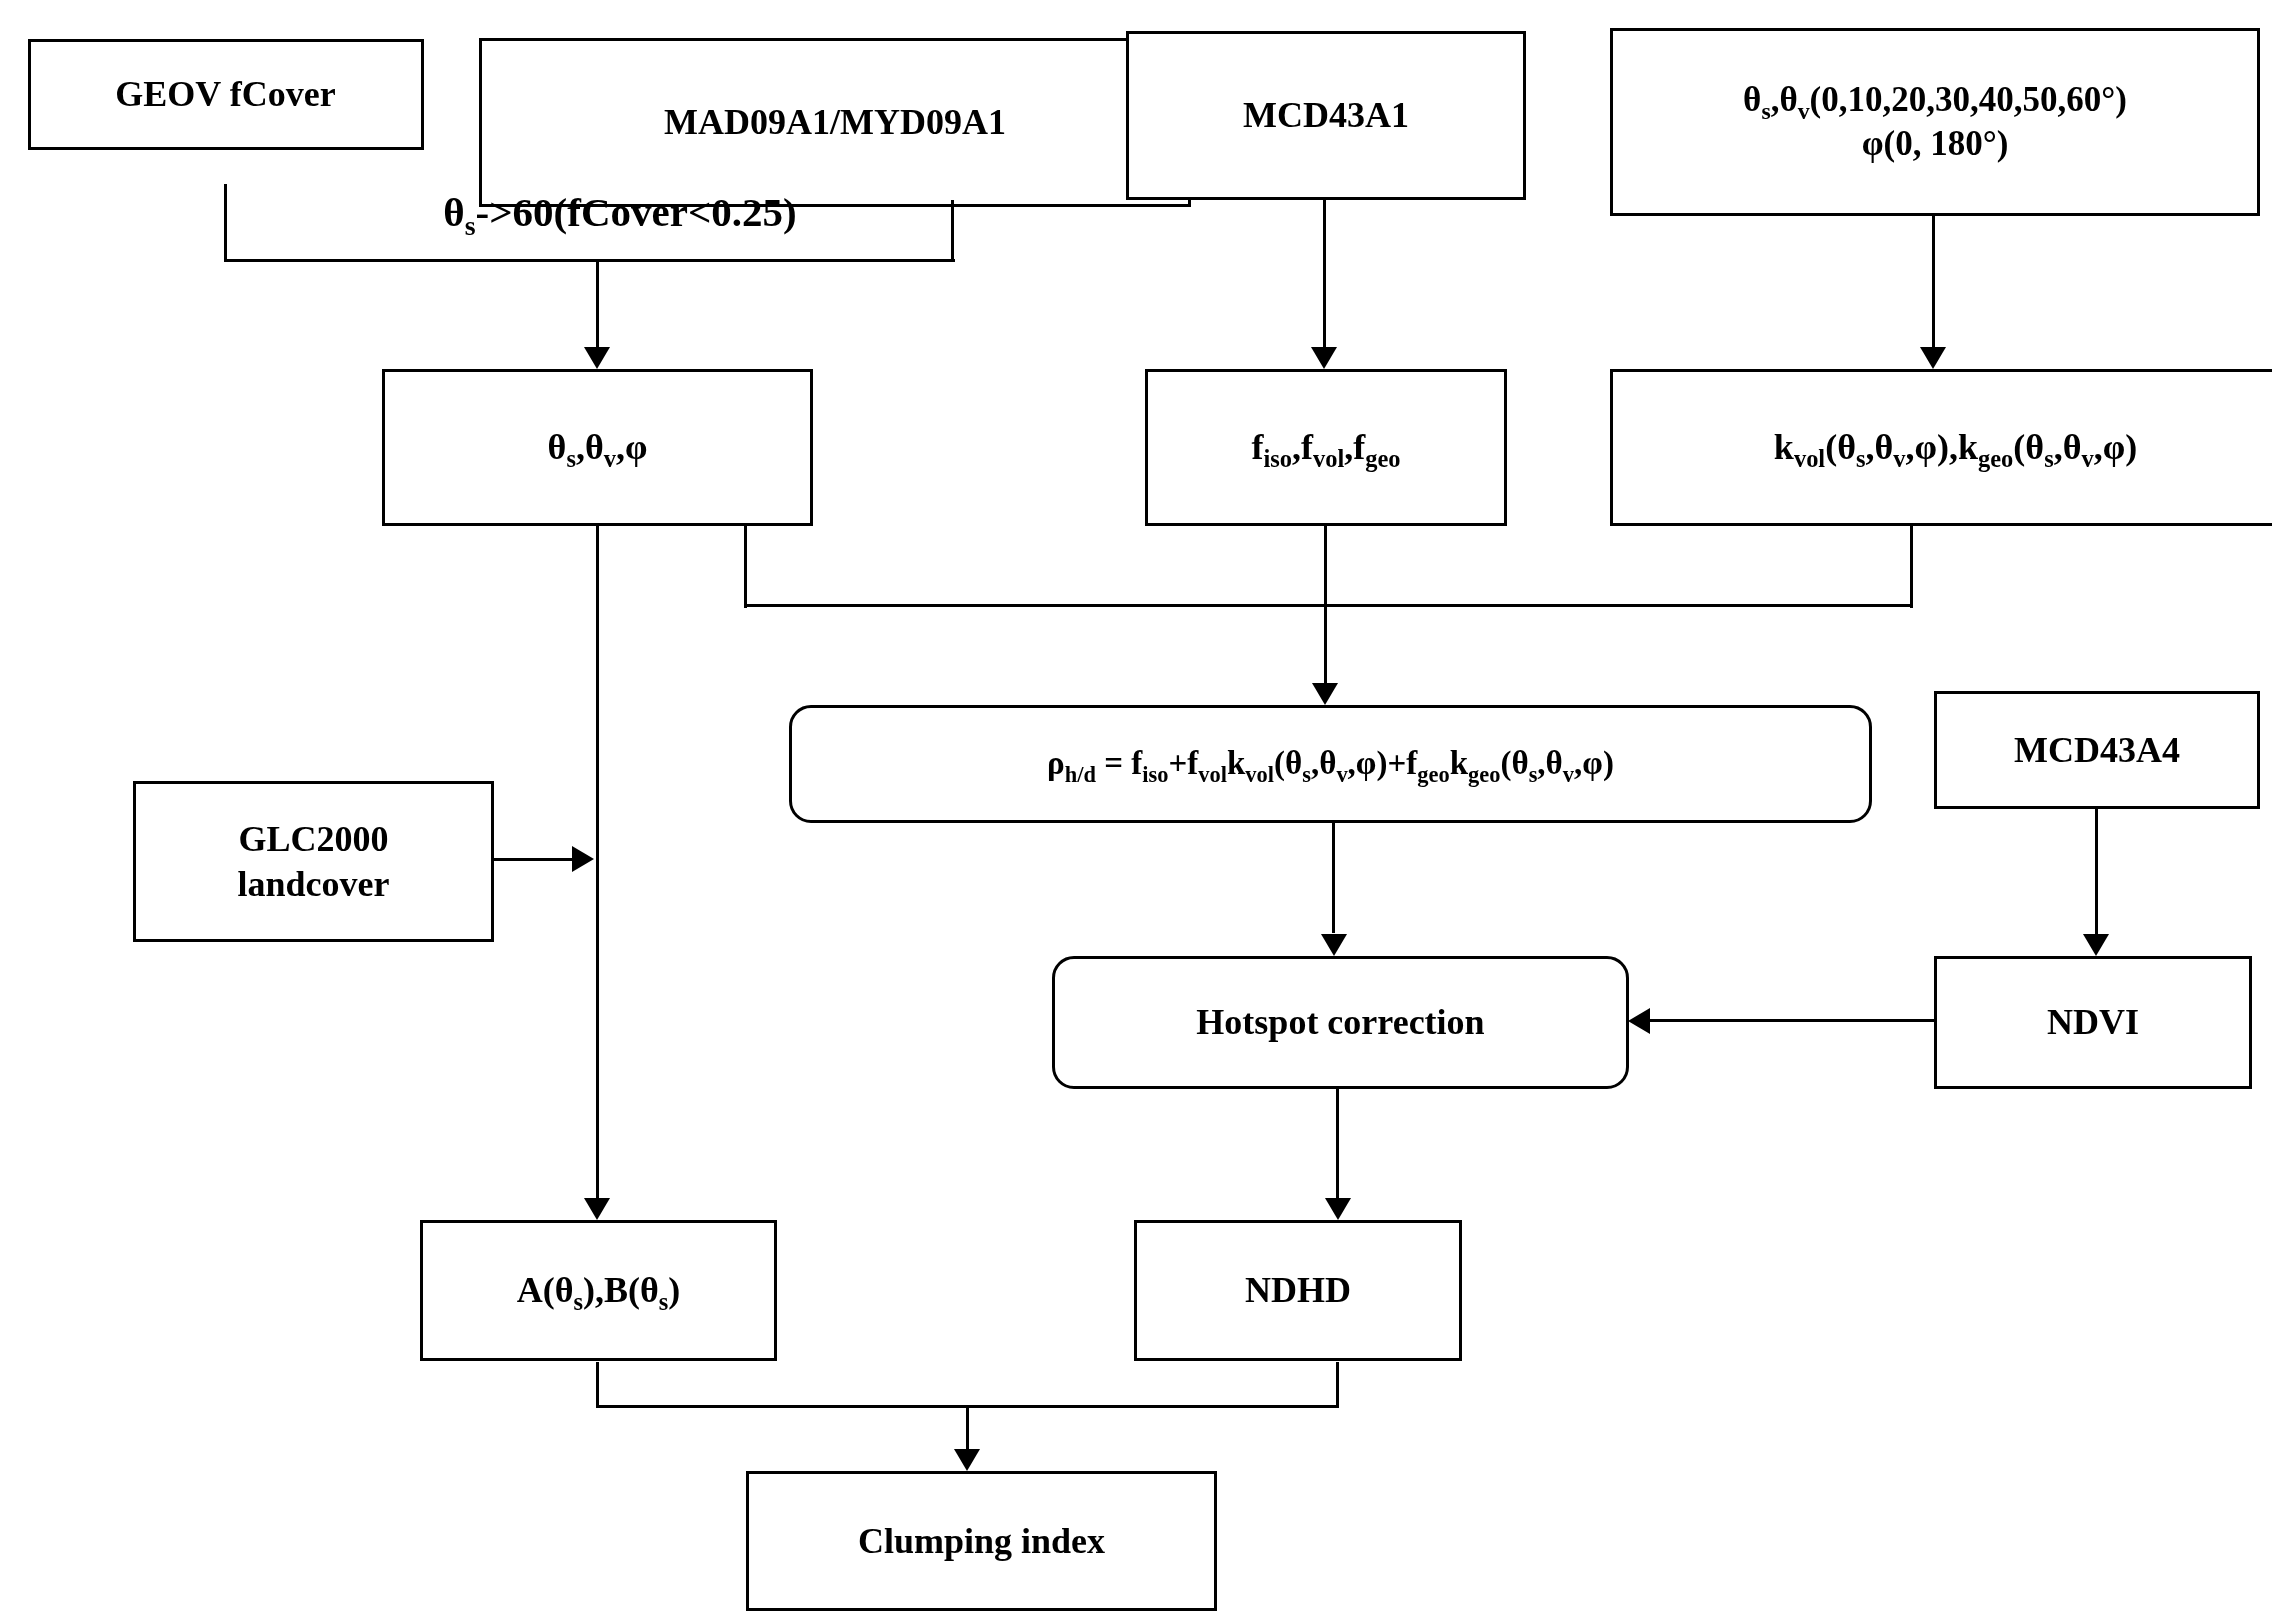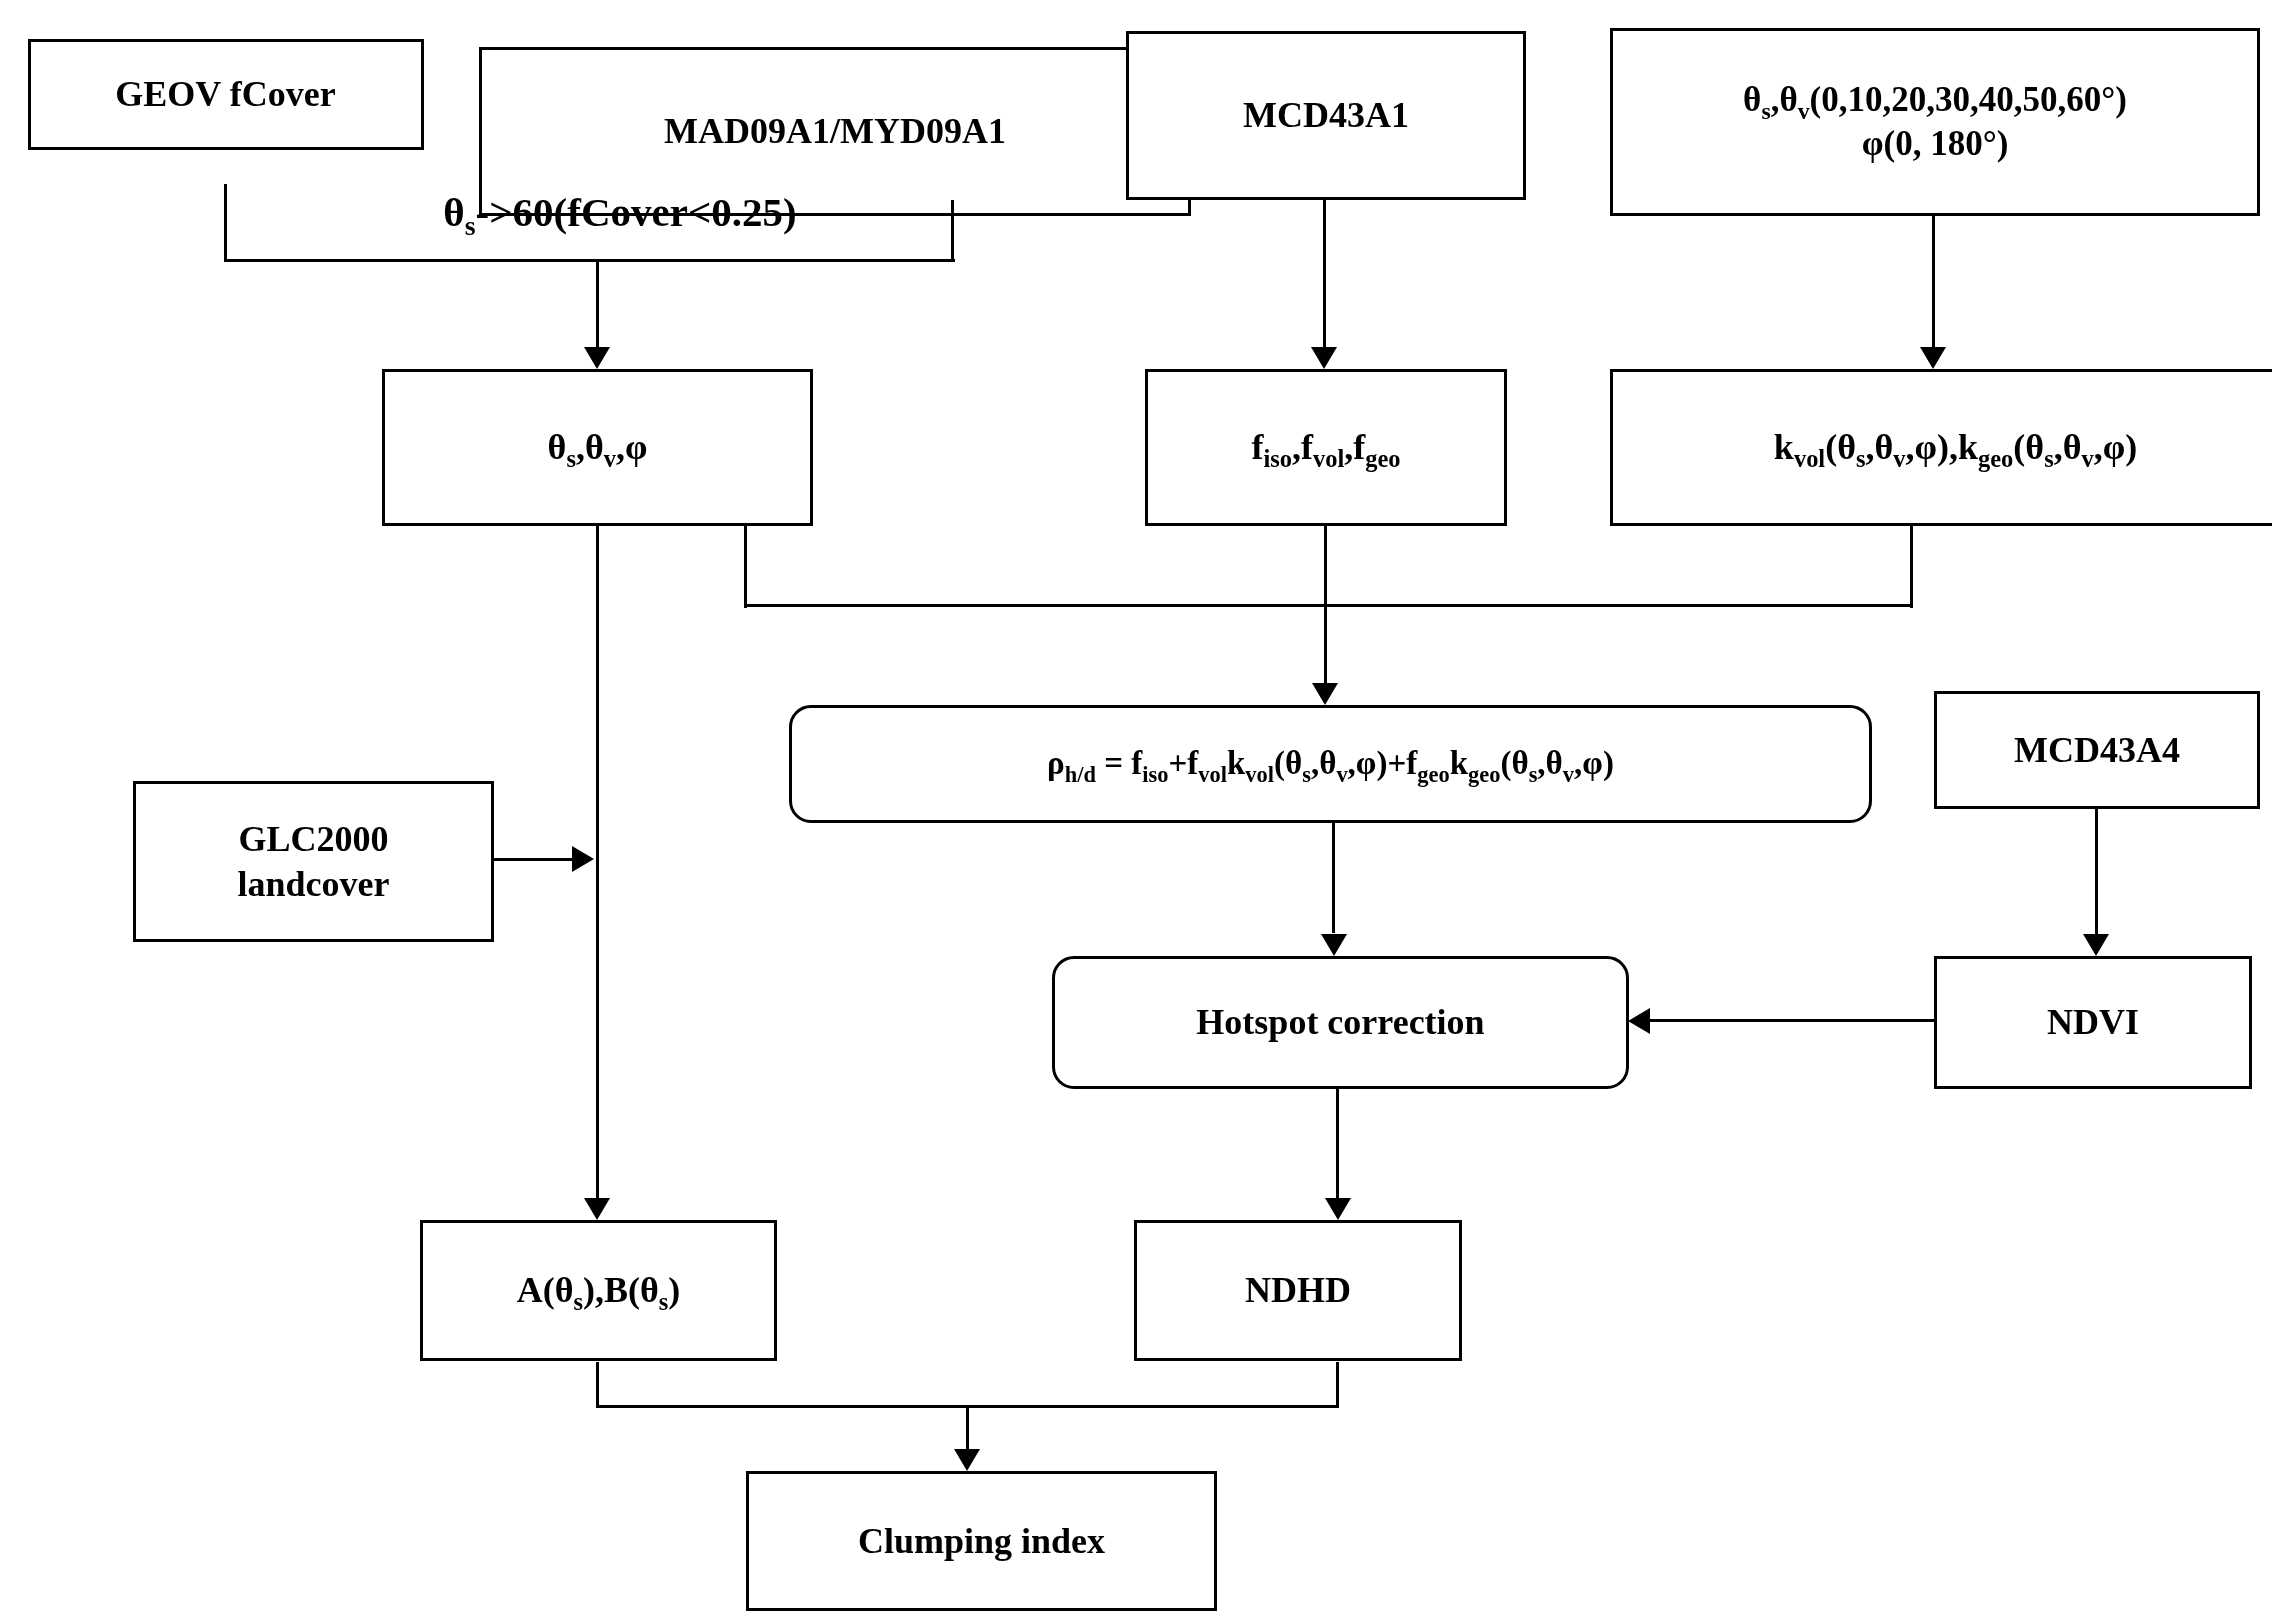--- a/index.html
+++ b/index.html
@@ -67,21 +67,21 @@
 </style>
 </head>
 <body>
 
 <div id="canvas">
 
   <div class="node" style="left:27.5px; top:39px; width:396px; height:111px;">
     <span>GEOV fCover</span>
   </div>
 
-  <div class="node" style="left:479px; top:47px; width:712px; height:169px;">
+  <div class="node" style="left:479px; top:38px; width:712px; height:169px;">
     <span>MAD09A1/MYD09A1</span>
   </div>
 
   <div class="node" style="left:1126px; top:31px; width:400px; height:169px;">
     <span>MCD43A1</span>
   </div>
 
   <div class="node" style="left:1610px; top:27.5px; width:650px; height:188px;">
     <span class="angles-line">θ<sub>s</sub>,θ<sub>v</sub>(0,10,20,30,40,50,60°)</span>
     <span class="angles-line">φ(0, 180°)</span>

